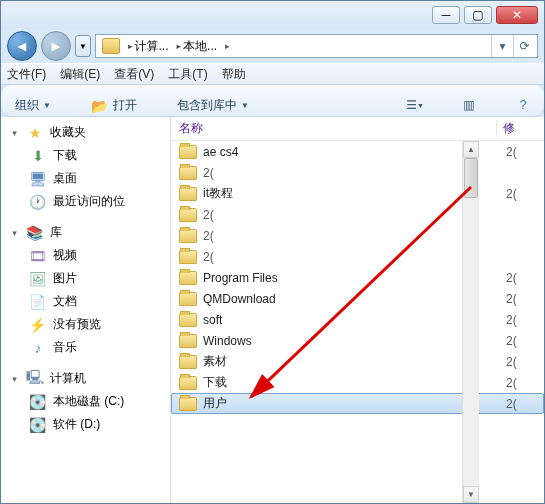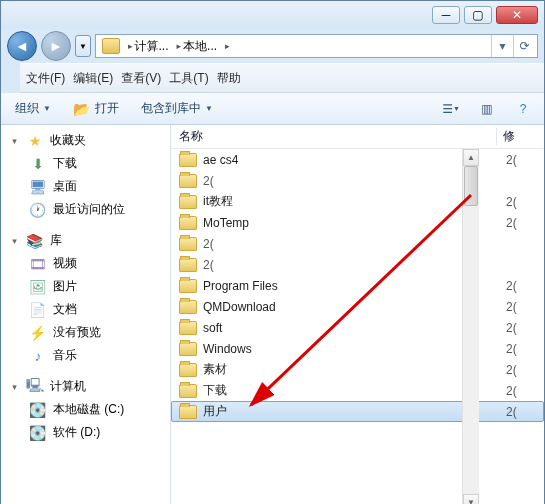--- a/index.html
+++ b/index.html
@@ -11,23 +11,23 @@
 .navbar { height: 34px; display: flex; align-items: center; padding: 0 6px; gap: 4px; }
 .navbtn { width: 30px; height: 30px; border-radius: 50%; background: radial-gradient(circle at 30% 30%, #7fb5e8, #2d6ba8); border: 1px solid #2a5a8a; display: flex; align-items: center; justify-content: center; color: #fff; font-size: 14px; }
 .navbtn.fwd { background: radial-gradient(circle at 30% 30%, #bcd4e8, #8fa8c0); border-color: #7a92aa; }
 .navdd { width: 16px; height: 22px; border: 1px solid #7a98b5; border-radius: 3px; background: linear-gradient(#f0f7fd,#d8e7f4); display: flex; align-items: center; justify-content: center; }
 .addrbar { flex: 1; height: 24px; background: #fff; border: 1px solid #8aa8c0; display: flex; align-items: center; padding: 0 2px; }
 .addrbar .seg { padding: 0 4px; display: flex; align-items: center; gap: 2px; height: 100%; }
 .addrbar .tri { font-size: 9px; color: #555; }
 .folder-ico-sm { width: 18px; height: 16px; background: linear-gradient(#f9e7a0,#e8c158); border-radius: 2px; border: 1px solid #c8a040; position: relative; }
 .refreshbtn, .ddbtn { width: 22px; height: 22px; border-left: 1px solid #c0d0e0; display: flex; align-items: center; justify-content: center; color: #4a6a8a; }
 .searchbox { width: 180px; height: 24px; background: #fff; border: 1px solid #8aa8c0; margin-left: 4px; display: flex; align-items: center; padding: 0 4px; color: #999; font-style: italic; }
-.menubar { height: 30px; background: linear-gradient(#f4f8fc,#e6eef6); border-top: 1px solid #fff; border-bottom: 1px solid #c8d6e4; display: flex; align-items: center; padding: 0 6px; gap: 8px; margin-left: 19px; }
+.menubar { height: 22px; background: linear-gradient(#f4f8fc,#e6eef6); border-top: 1px solid #fff; border-bottom: 1px solid #c8d6e4; display: flex; align-items: center; padding: 0 6px; gap: 14px; }
 .menubar span { color: #2a2a2a; cursor: default; }
-.toolbar { height: 32px; background: linear-gradient(#f7fbff,#e4eef8); border-bottom: 1px solid #c0d0e0; display: flex; align-items: center; padding: 0 8px; gap: 10px; }
+.toolbar { height: 32px; background: linear-gradient(#f7fbff,#e4eef8); border-bottom: 1px solid #c0d0e0; display: flex; align-items: flex-end; padding: 0 8px; gap: 28px; border-radius: 10px; }
 .toolbtn { display: flex; align-items: center; gap: 4px; padding: 2px 6px; color: #1a3a5a; }
 .toolbtn .tri { font-size: 8px; color: #3a5a7a; }
 .spacer { flex: 1; }
 .viewbtn { width: 26px; height: 22px; border: 1px solid transparent; display: flex; align-items: center; justify-content: center; color: #3a5a7a; }
 .body { display: flex; height: calc(100% - 116px); }
 .navtree { width: 170px; background: #fff; border-right: 1px solid #d8e2ec; overflow: hidden; padding: 4px 0; }
 .tree-group { margin-bottom: 8px; }
 .tree-head { display: flex; align-items: center; gap: 6px; padding: 3px 8px; }
 .tree-head .exp { width: 11px; height: 11px; font-size: 9px; color: #666; display: flex; align-items: center; justify-content: center; }
 .tree-item { display: flex; align-items: center; gap: 6px; padding: 3px 8px 3px 28px; }
@@ -39,21 +39,21 @@
 .libs { color: #5a8ac0; }
 .video { color: #8a6aaa; }
 .pic { color: #6aaa8a; }
 .doc { color: #c89050; }
 .thunder { color: #5a8ac0; }
 .music { color: #5a8ac0; }
 .comp { color: #6a8aaa; }
 .disk { color: #8a9aaa; }
 .main { flex: 1; background: #fff; display: flex; position: relative; }
 .filelist { flex: 1; }
-.listhead { height: 24px; border-bottom: 1px solid #e4e8ec; display: flex; align-items: center; padding: 0 8px; color: #0f172a; }
+.listhead { height: 24px; border-bottom: 1px solid #e4e8ec; display: flex; align-items: center; padding: 0 8px; color: #4c1d95; }
 .listhead .col-name { flex: 1; }
 .listhead .col-mod { width: 40px; border-left: 1px solid #e4e8ec; padding-left: 6px; }
 .row { height: 21px; display: flex; align-items: center; padding: 0 8px; gap: 6px; }
 .row.selected { background: linear-gradient(#dcebfa,#c4ddf4); border: 1px solid #7da2ce; border-radius: 2px; padding: 0 7px; }
 .row .fico { width: 18px; height: 14px; background: linear-gradient(#fae9a8,#e8c860); border: 1px solid #d0a840; border-radius: 2px 2px 1px 1px; position: relative; }
 .row .fico:before { content: ''; position: absolute; top: -3px; left: 0; width: 8px; height: 3px; background: #e8c860; border-radius: 1px 1px 0 0; border: 1px solid #d0a840; border-bottom: none; }
 .row .fname { flex: 1; color: #222; }
 .row .fmod { width: 30px; color: #555; }
 .preview { width: 65px; border-left: 1px solid #e4e8ec; display: flex; align-items: center; justify-content: center; color: #888; font-size: 11px; writing-mode: horizontal-tb; }
 .scrollbar { position: absolute; right: 65px; top: 24px; bottom: 0; width: 17px; background: #f0f0f0; border-left: 1px solid #e0e0e0; }
@@ -210,21 +210,20 @@
               <div class="fico"></div>
               <div class="fmod">2(</div>
             </div>
             <div class="row">
               <div class="fico"></div>
               <div class="fname">it教程</div>
               <div class="fmod">2(</div>
             </div>
             <div class="row">
               <div class="fico"></div>
-              <div class="fname">MoTemp</div>
               <div class="fmod">2(</div>
             </div>
             <div class="row">
               <div class="fico"></div>
               <div class="fmod">2(</div>
             </div>
             <div class="row">
               <div class="fico"></div>
               <div class="fmod">2(</div>
             </div>

